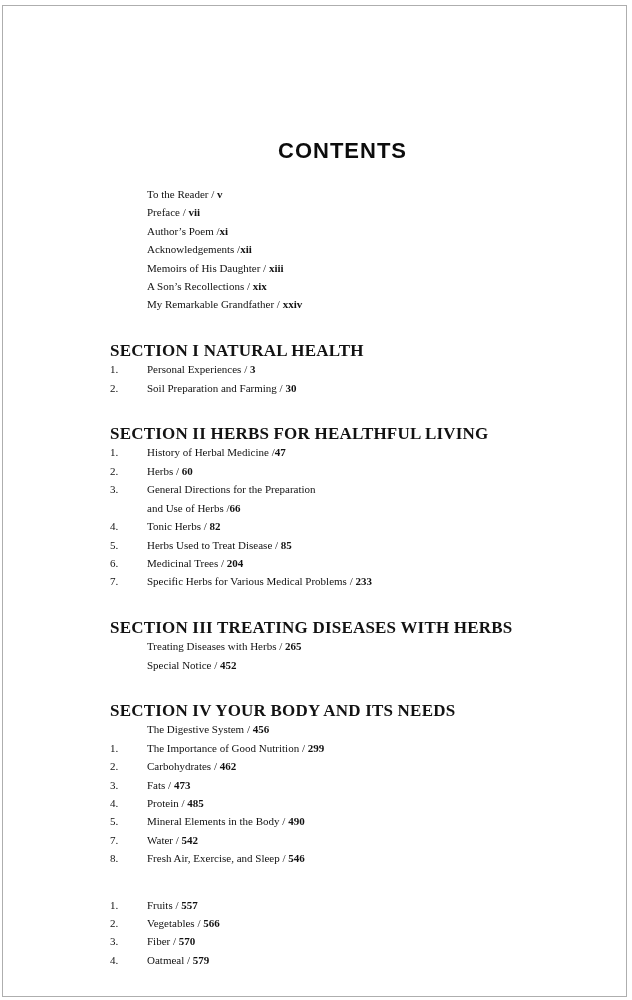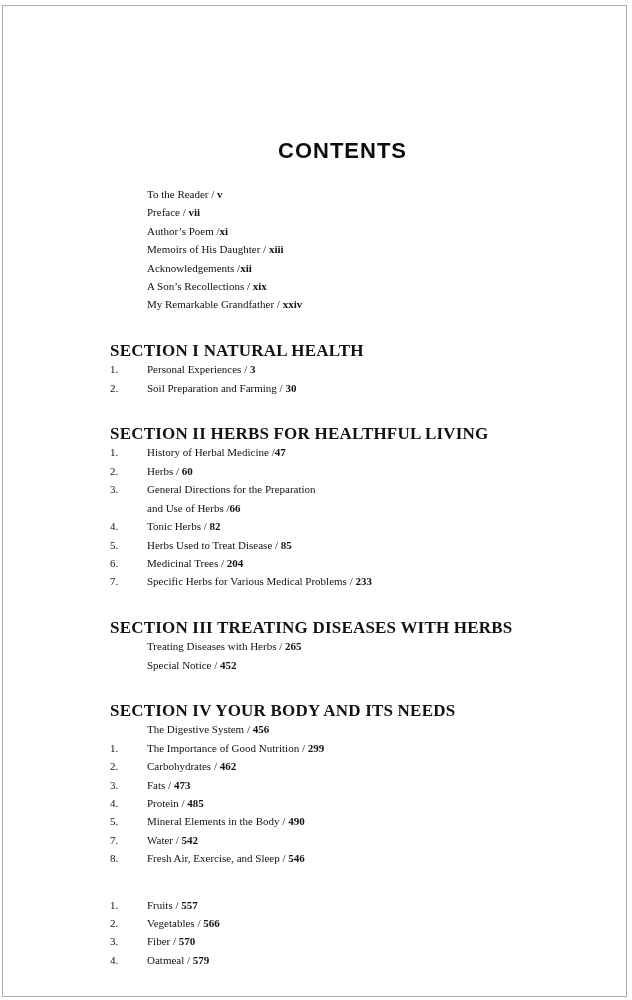--- a/index.html
+++ b/index.html
@@ -70,22 +70,22 @@
 <body>
 
 <div class="scan-frame"></div>
 
 <main class="page">
   <h1 class="title">CONTENTS</h1>
   <div id="front-matter">
       <div class="row"><span class="num"></span><span class="txt">To the Reader / <span class="pg">v</span></span></div>
       <div class="row"><span class="num"></span><span class="txt">Preface / <span class="pg">vii</span></span></div>
       <div class="row"><span class="num"></span><span class="txt">Author’s Poem /<span class="pg">xi</span></span></div>
+      <div class="row"><span class="num"></span><span class="txt">Acknowledgements /<span class="pg">xii</span></span></div>
       <div class="row"><span class="num"></span><span class="txt">Memoirs of His Daughter / <span class="pg">xiii</span></span></div>
-      <div class="row"><span class="num"></span><span class="txt">Acknowledgements /<span class="pg">xii</span></span></div>
       <div class="row"><span class="num"></span><span class="txt">A Son’s Recollections / <span class="pg">xix</span></span></div>
       <div class="row"><span class="num"></span><span class="txt">My Remarkable Grandfather / <span class="pg">xxiv</span></span></div>
     </div>
   <div id="sections">
       <section class="toc-section">
         <h2 class="heading">SECTION I NATURAL HEALTH</h2>
         <div class="row"><span class="num">1.</span><span class="txt">Personal Experiences / <span class="pg">3</span></span></div>
         <div class="row"><span class="num">2.</span><span class="txt">Soil Preparation and Farming / <span class="pg">30</span></span></div>
       </section>
       <section class="toc-section">

